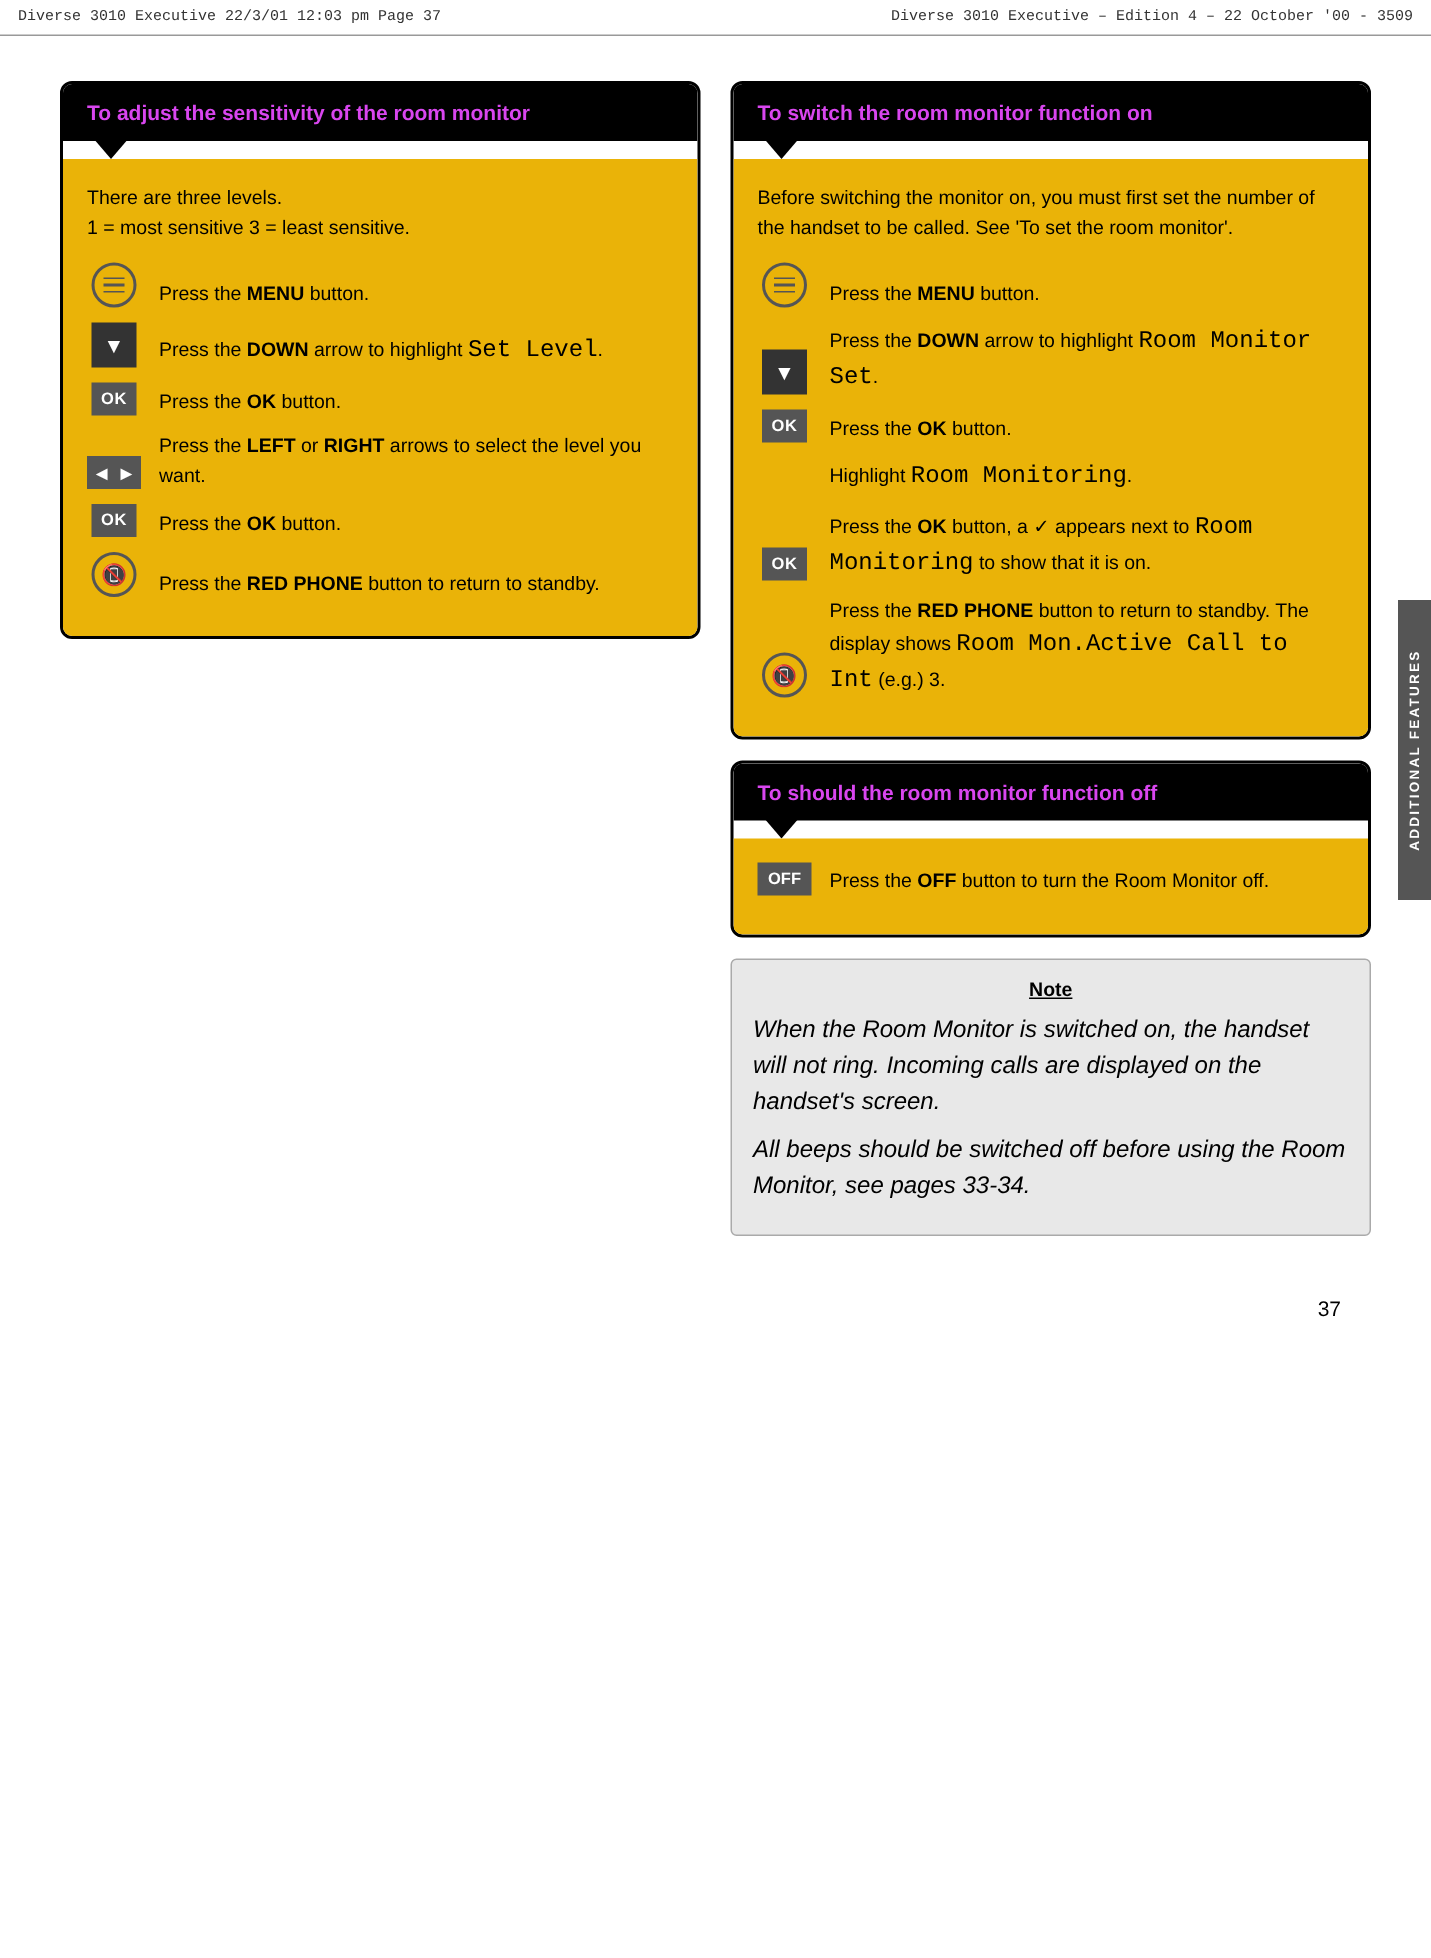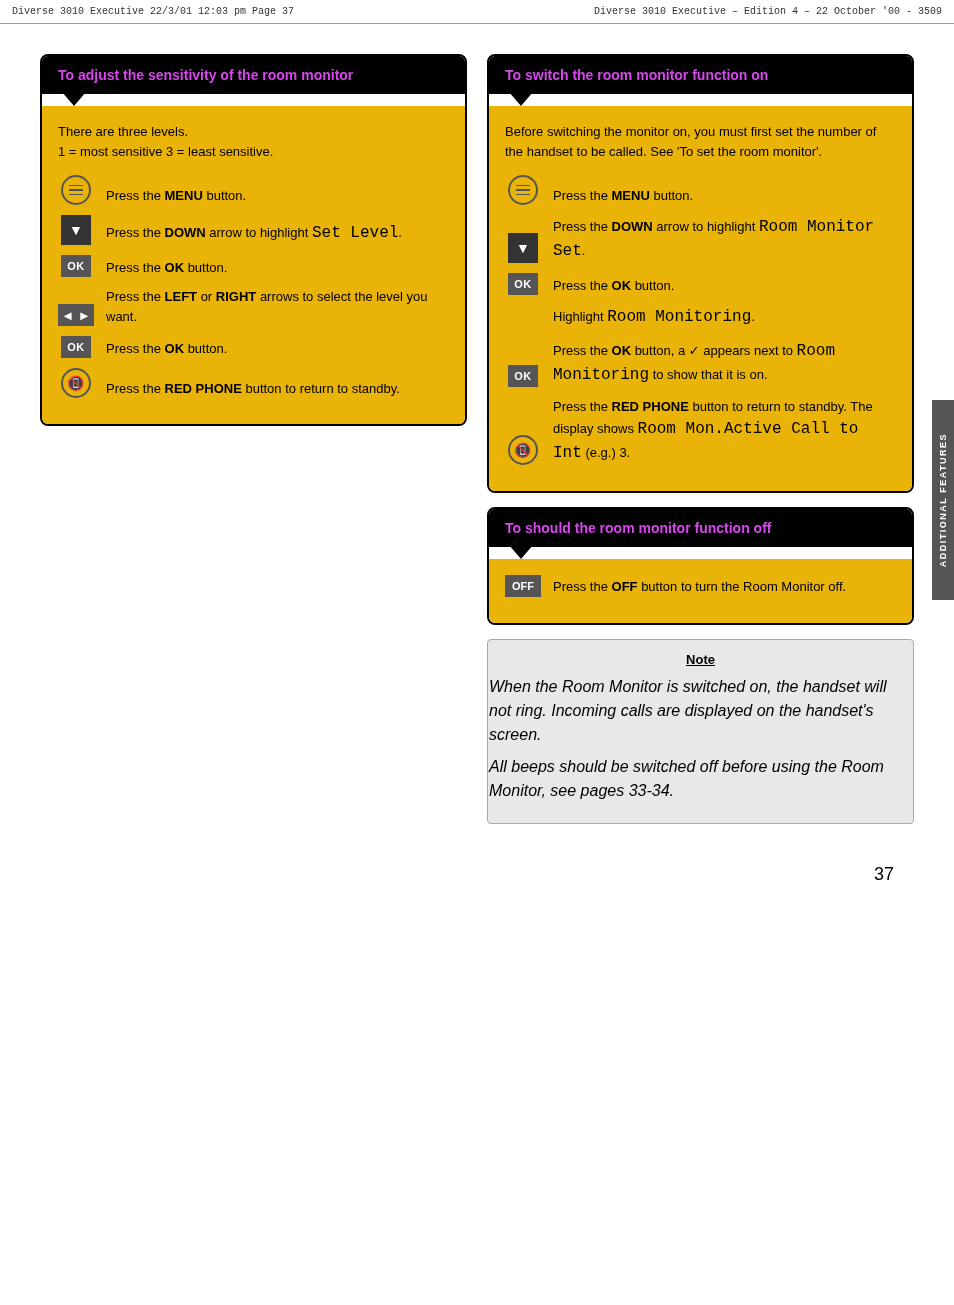--- a/index.html
+++ b/index.html
@@ -170,40 +170,40 @@
       font-size: 9px;
       font-weight: bold;
       letter-spacing: 1.5px;
       text-transform: uppercase;
       writing-mode: vertical-lr;
       transform: rotate(180deg);
     }
     .note-box {
       border: 1px solid #aaa;
       background: #e8e8e8;
-      padding: 12px 1px;
+      padding: 12px 14px;
       border-radius: 4px;
     }
     .note-title {
       font-weight: bold;
       text-align: center;
       text-decoration: underline;
       margin-bottom: 8px;
       font-size: 13px;
     }
     .note-text {
       font-style: italic;
       font-size: 16px;
       line-height: 1.5;
       margin-bottom: 8px;
     }
     .page-number {
       text-align: right;
       padding: 10px 60px;
-      font-size: 18px;
+      font-size: 14px;
     }
     .connector-triangle {
       width: 0;
       height: 0;
       border-left: 12px solid transparent;
       border-right: 12px solid transparent;
       border-top: 14px solid #000;
       margin-left: 20px;
       margin-top: -2px;
     }

